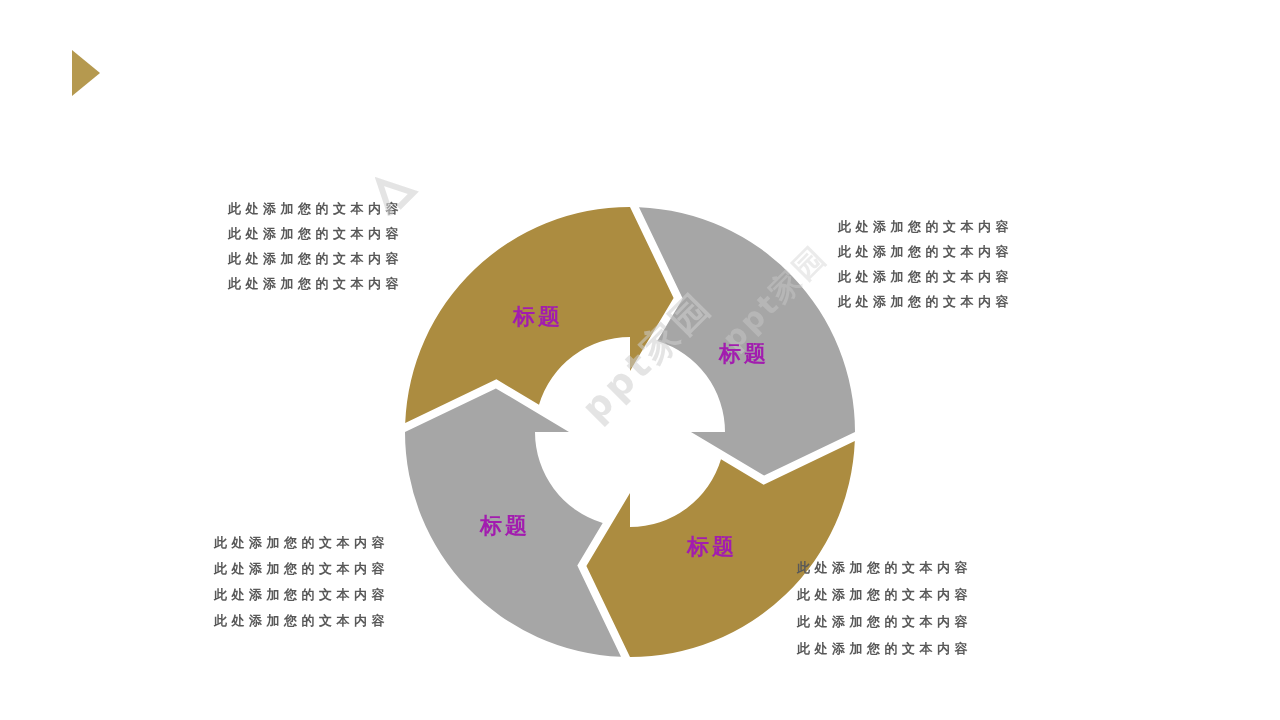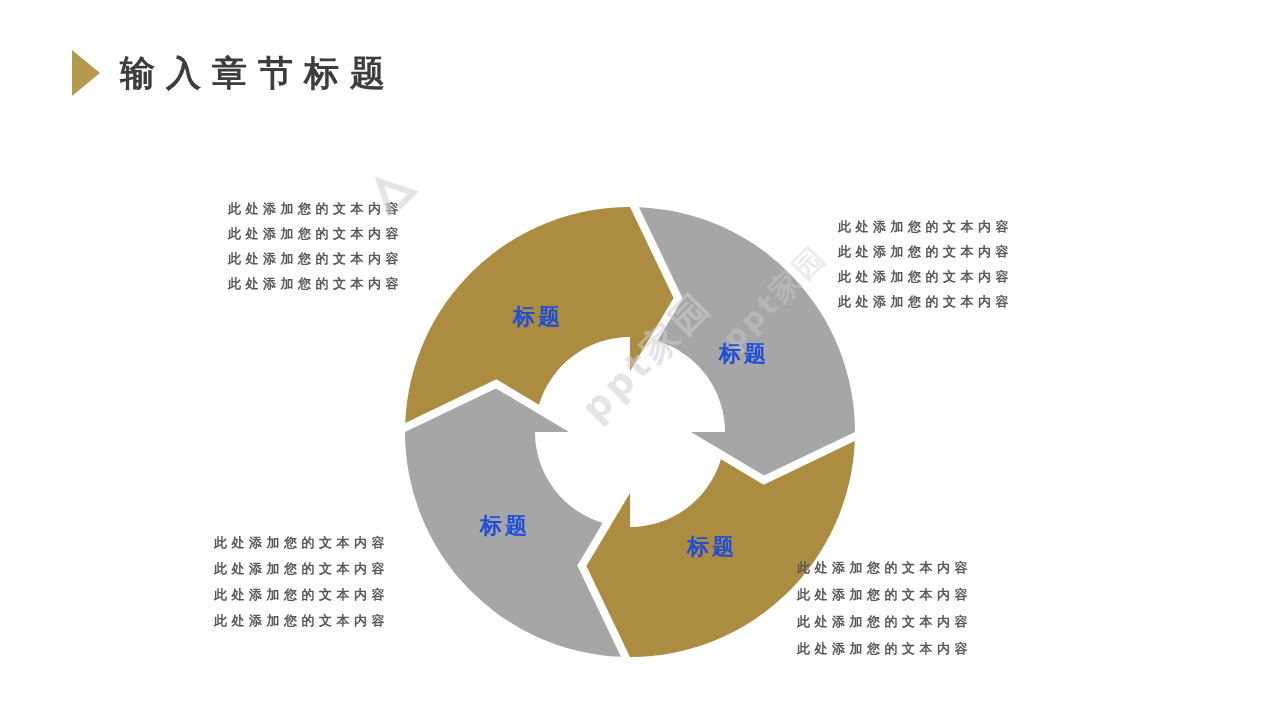--- a/index.html
+++ b/index.html
@@ -19,21 +19,21 @@
     margin:0; font-size:35px; font-weight:bold; letter-spacing:11px;
     color:var(--title-text,#3D3D3D); line-height:46px; white-space:nowrap;
   }
 
   
   .diagram { position:absolute; left:390px; top:192px; width:480px; height:480px; }
   .diagram svg { position:absolute; left:0; top:0; }
 
   .arc-label {
     position:absolute; transform:translate(-50%,-50%);
-    color:#1d4ed8; font-weight:bold; font-size:22px; letter-spacing:3px;
+    color:#a21caf; font-weight:bold; font-size:22px; letter-spacing:3px;
     white-space:nowrap; z-index:3;
   }
   .pos-top-left     { left:148px; top:125px; }
   .pos-top-right    { left:354px; top:162px; }
   .pos-bottom-left  { left:115px; top:334px; }
   .pos-bottom-right { left:322px; top:355px; }
 
   
   .watermark {
     position:absolute; z-index:2; pointer-events:none;
@@ -62,21 +62,20 @@
   .tb-bottom-left  { left:214px; top:530px; line-height:26px; }
   .tb-bottom-right { left:797px; top:554px; line-height:27px; }
 </style>
 </head>
 <body>
 
 <div class="slide">
 
   <header class="title-row">
     <span class="tri"></span>
-    <h1 class="page-title">输入章节标题</h1>
   </header>
 
   <div class="diagram">
     <svg id="cycleSvg" width="480" height="480" viewBox="-240 -240 480 480">
         <path d="M -224.8 -9 A 225 225 0 0 1 0 -225 L 43.6 -134.1 L 0 -61 L 0 -95 A 95 95 0 0 0 -91 -27.3 L -133.6 -52.7 Z" fill="#AC8C40" transform="rotate(0)"></path>
         <path d="M -224.8 -9 A 225 225 0 0 1 0 -225 L 43.6 -134.1 L 0 -61 L 0 -95 A 95 95 0 0 0 -91 -27.3 L -133.6 -52.7 Z" fill="#A6A6A6" transform="rotate(90)"></path>
         <path d="M -224.8 -9 A 225 225 0 0 1 0 -225 L 43.6 -134.1 L 0 -61 L 0 -95 A 95 95 0 0 0 -91 -27.3 L -133.6 -52.7 Z" fill="#AC8C40" transform="rotate(180)"></path>
         <path d="M -224.8 -9 A 225 225 0 0 1 0 -225 L 43.6 -134.1 L 0 -61 L 0 -95 A 95 95 0 0 0 -91 -27.3 L -133.6 -52.7 Z" fill="#A6A6A6" transform="rotate(270)"></path>
       </svg>
 

